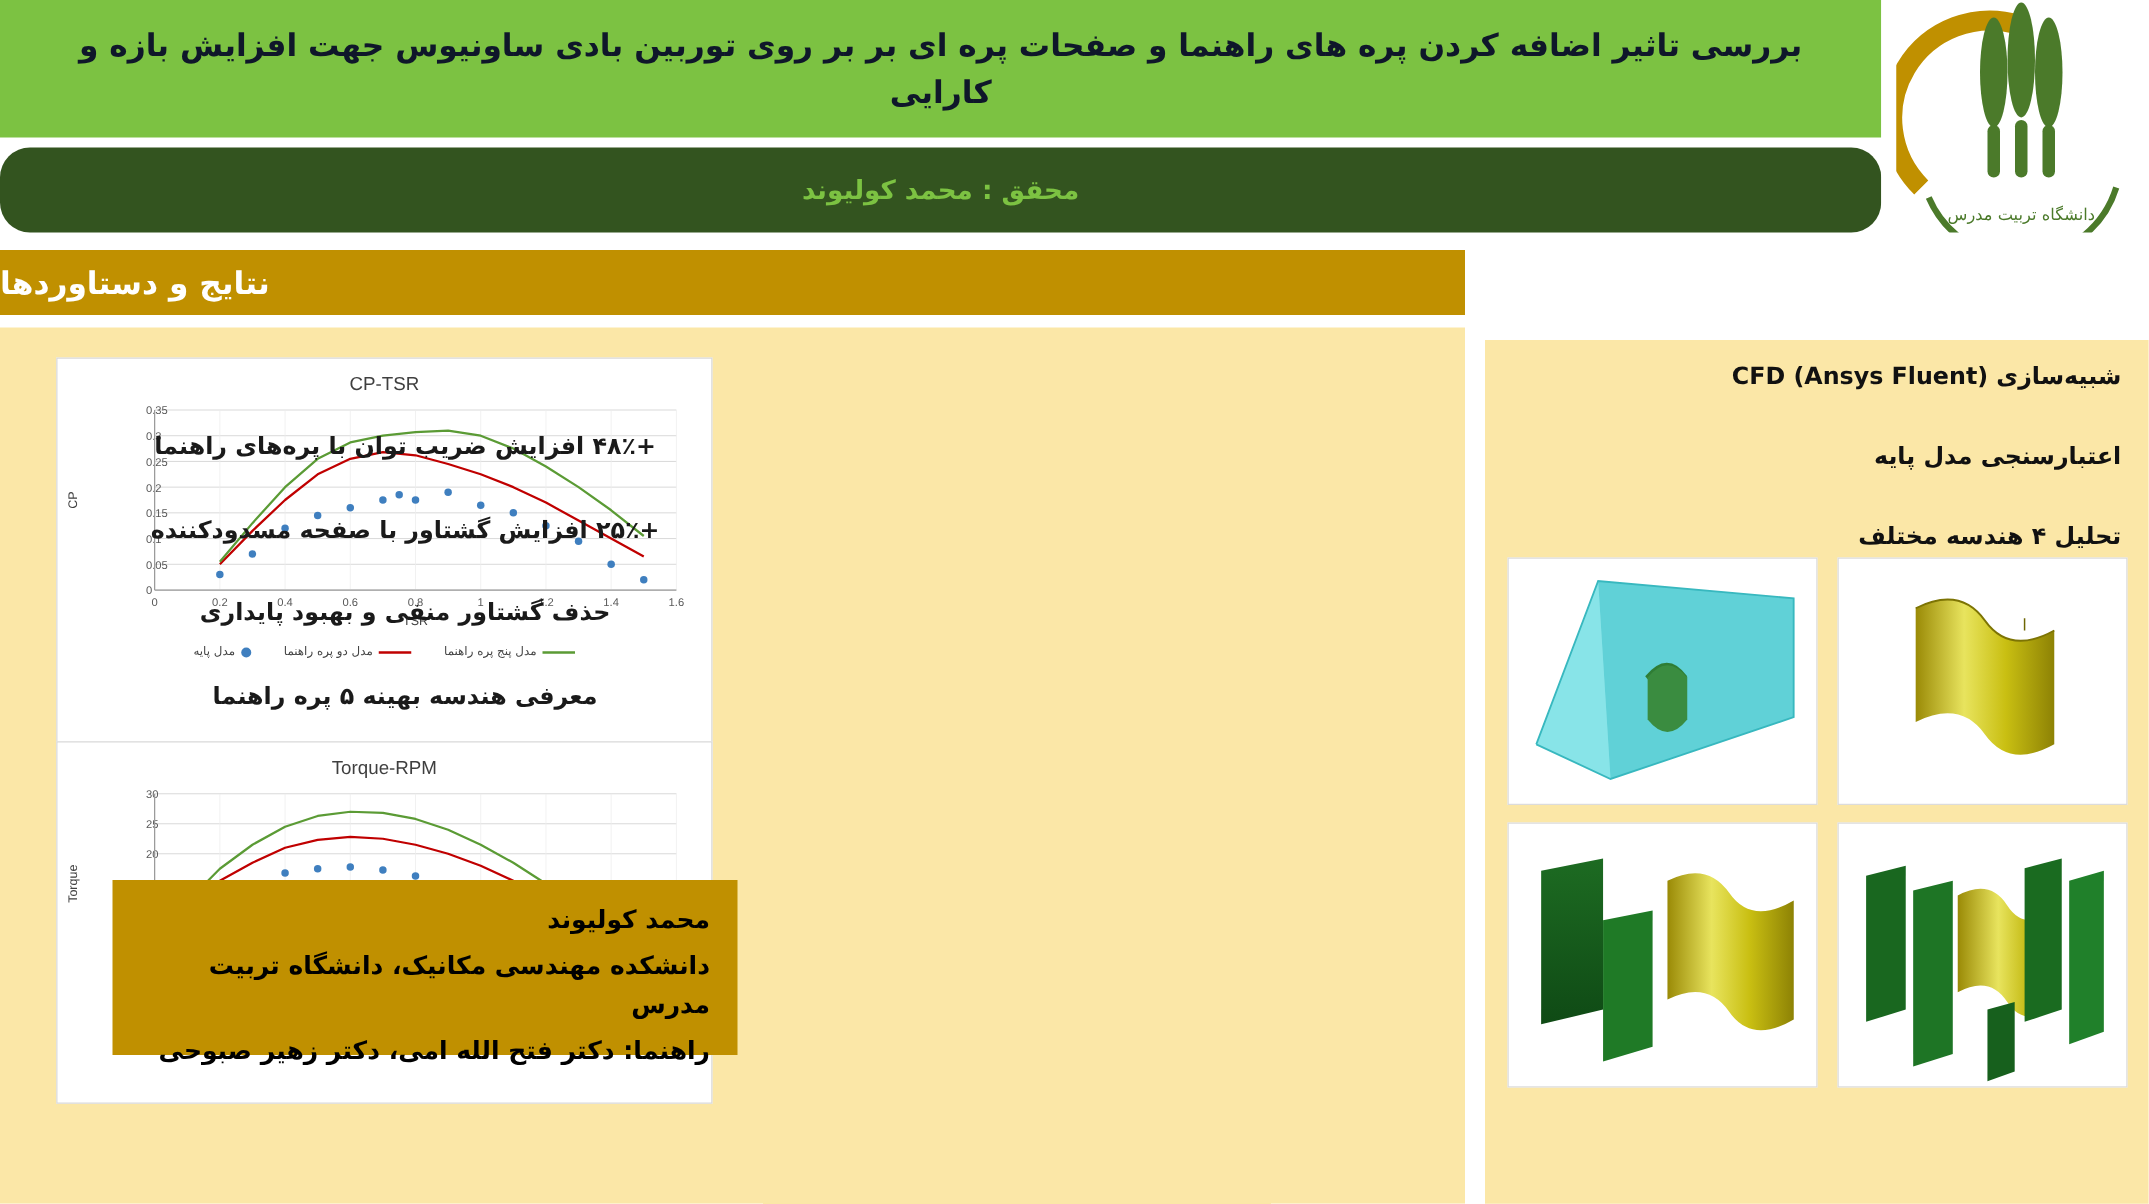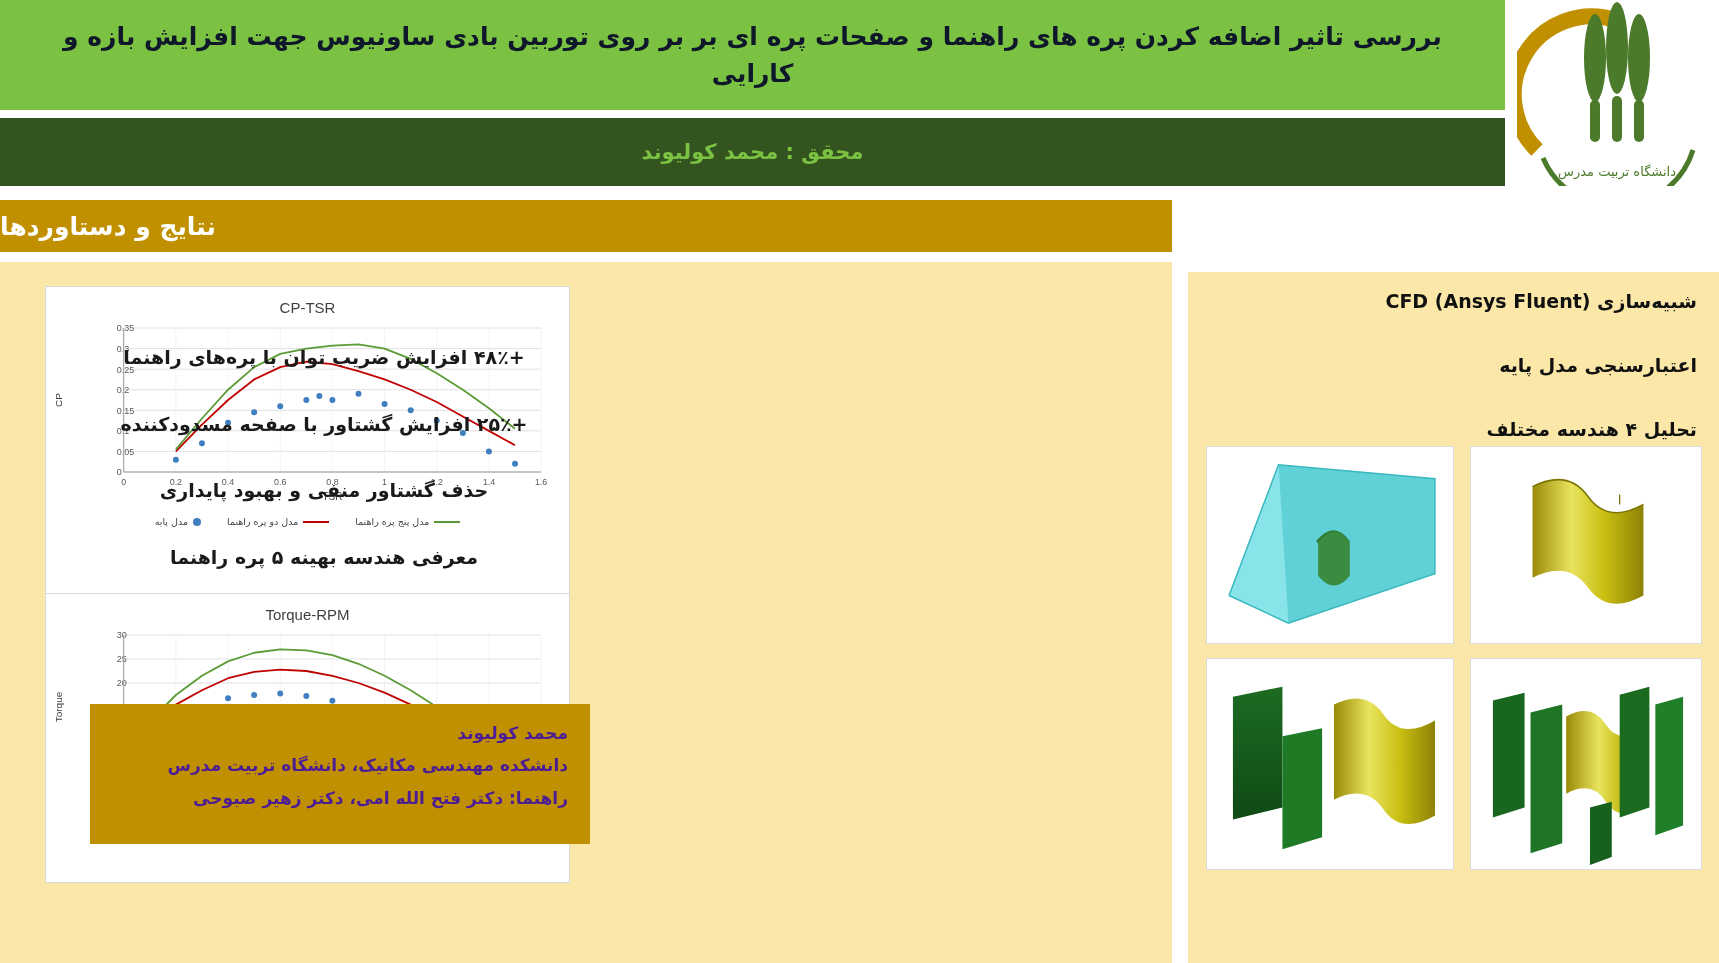--- a/index.html
+++ b/index.html
@@ -16,21 +16,21 @@
     position: absolute; left: 0; top: 0; width: 1505px; height: 110px;
     background: #7cc242; display: flex; align-items: center; justify-content: center;
     padding: 0 28px;
   }
   .title-bar .title {
     color: #0f172a; font-size: 25px; font-weight: bold; line-height: 1.5;
     text-align: center; direction: rtl;
   }
   .author-bar {
     position: absolute; left: 0; top: 118px; width: 1505px; height: 68px;
-    background: #33541f; display: flex; align-items: center; justify-content: center;
+    background: #33541f; display: flex; align-items: center; justify-content: center; border-radius: 24px;
   }
   .author-bar .author { color: #7cc242; font-size: 21px; font-weight: bold; direction: rtl; }
 
   .logo-box {
     position: absolute; left: 1505px; top: 0; width: 214px; height: 190px;
     background: #ffffff; display: flex; align-items: flex-start; justify-content: center;
   }
   .logo-svg { width: 190px; height: 186px; }
 
   
@@ -76,21 +76,21 @@
   .findings .line {
     font-size: 19px; font-weight: bold; color: #1a1a1a; margin-bottom: 40px;
     line-height: 1.4;
   }
 
   
   .contact {
     position: absolute; right: 582px; top: 442px; width: 500px; height: 140px;
     background: #c09000; padding: 16px 22px; direction: rtl; text-align: right;
   }
-  .contact div { color: #4c1d95; font-size: 17px; line-height: 1.55; margin-bottom: 6px; font-weight: bold;}
+  .contact div { color: #000000; font-size: 20px; line-height: 1.55; margin-bottom: 6px; font-weight: bold;}
 
   
   .method-list { position: absolute; right: 22px; top: 18px; width: 490px; direction: rtl; text-align: right; }
   .method-list .m {
     font-size: 19px; font-weight: bold; color: #111; margin-bottom: 42px; text-align: right;
   }
 
   
   .tile { position: absolute; background: #ffffff; border: 1px solid #dcdcdc; }
   #tile1 { left: 18px; top: 174px; width: 248px; height: 198px; }

